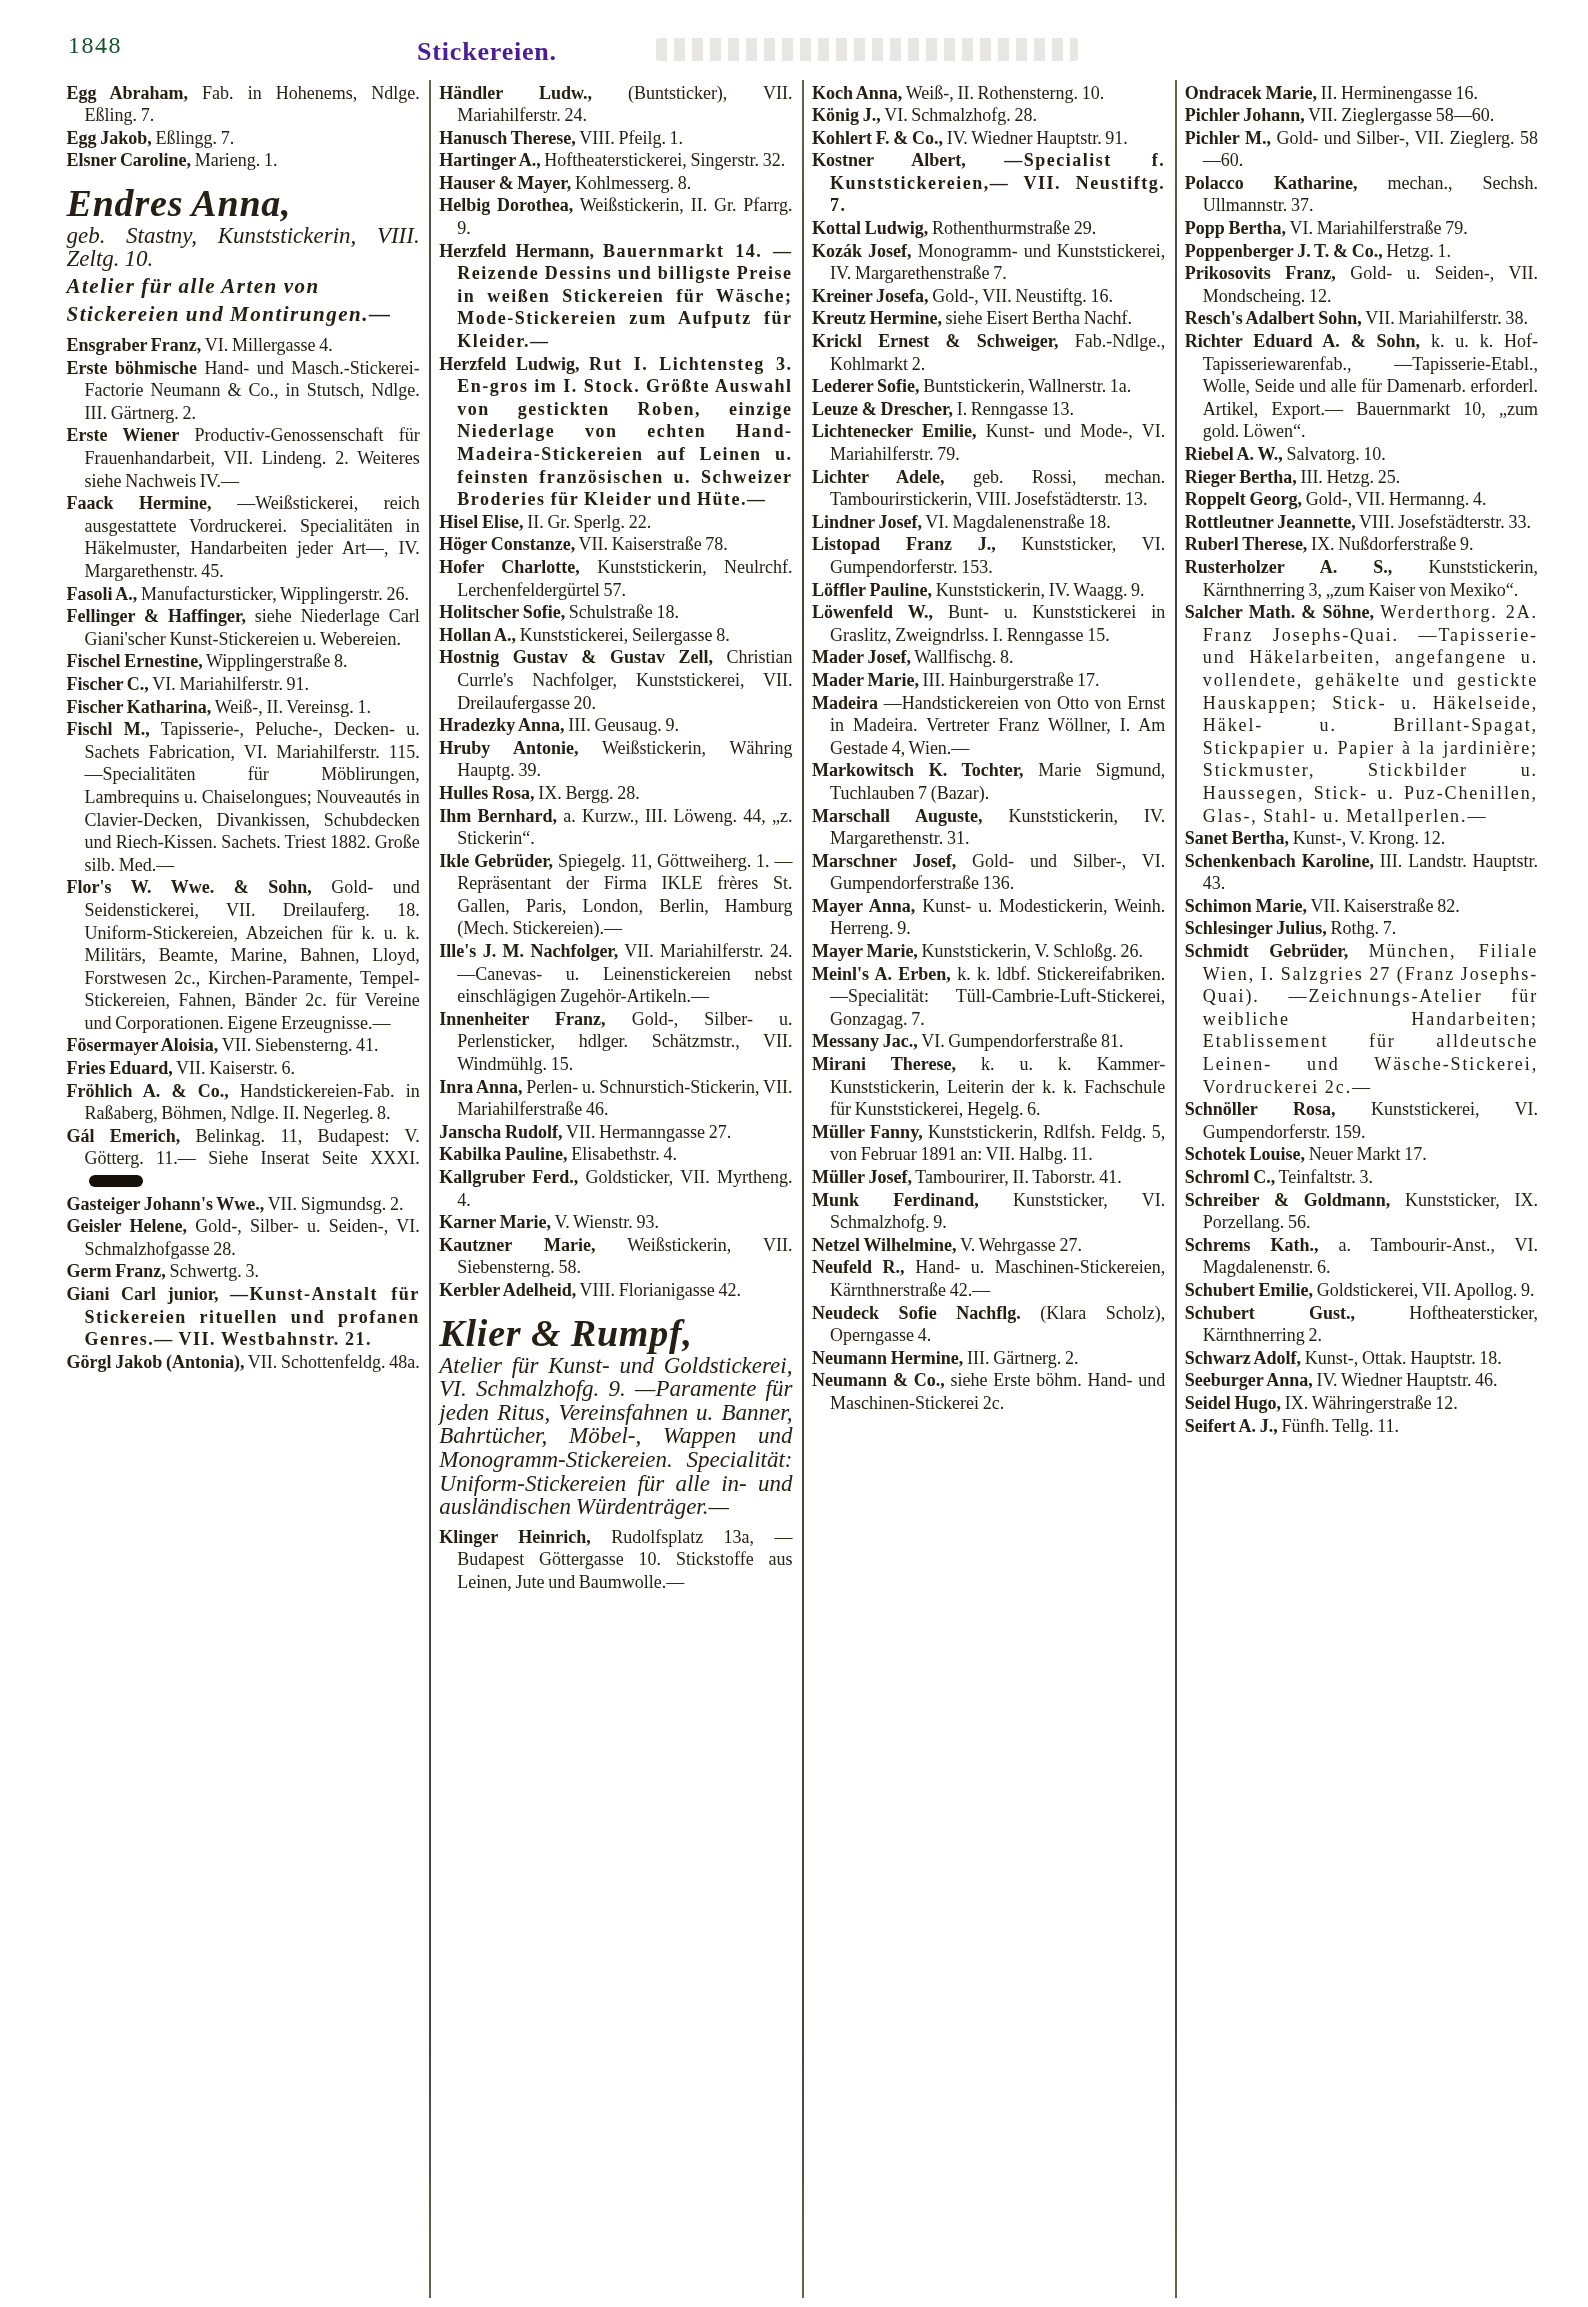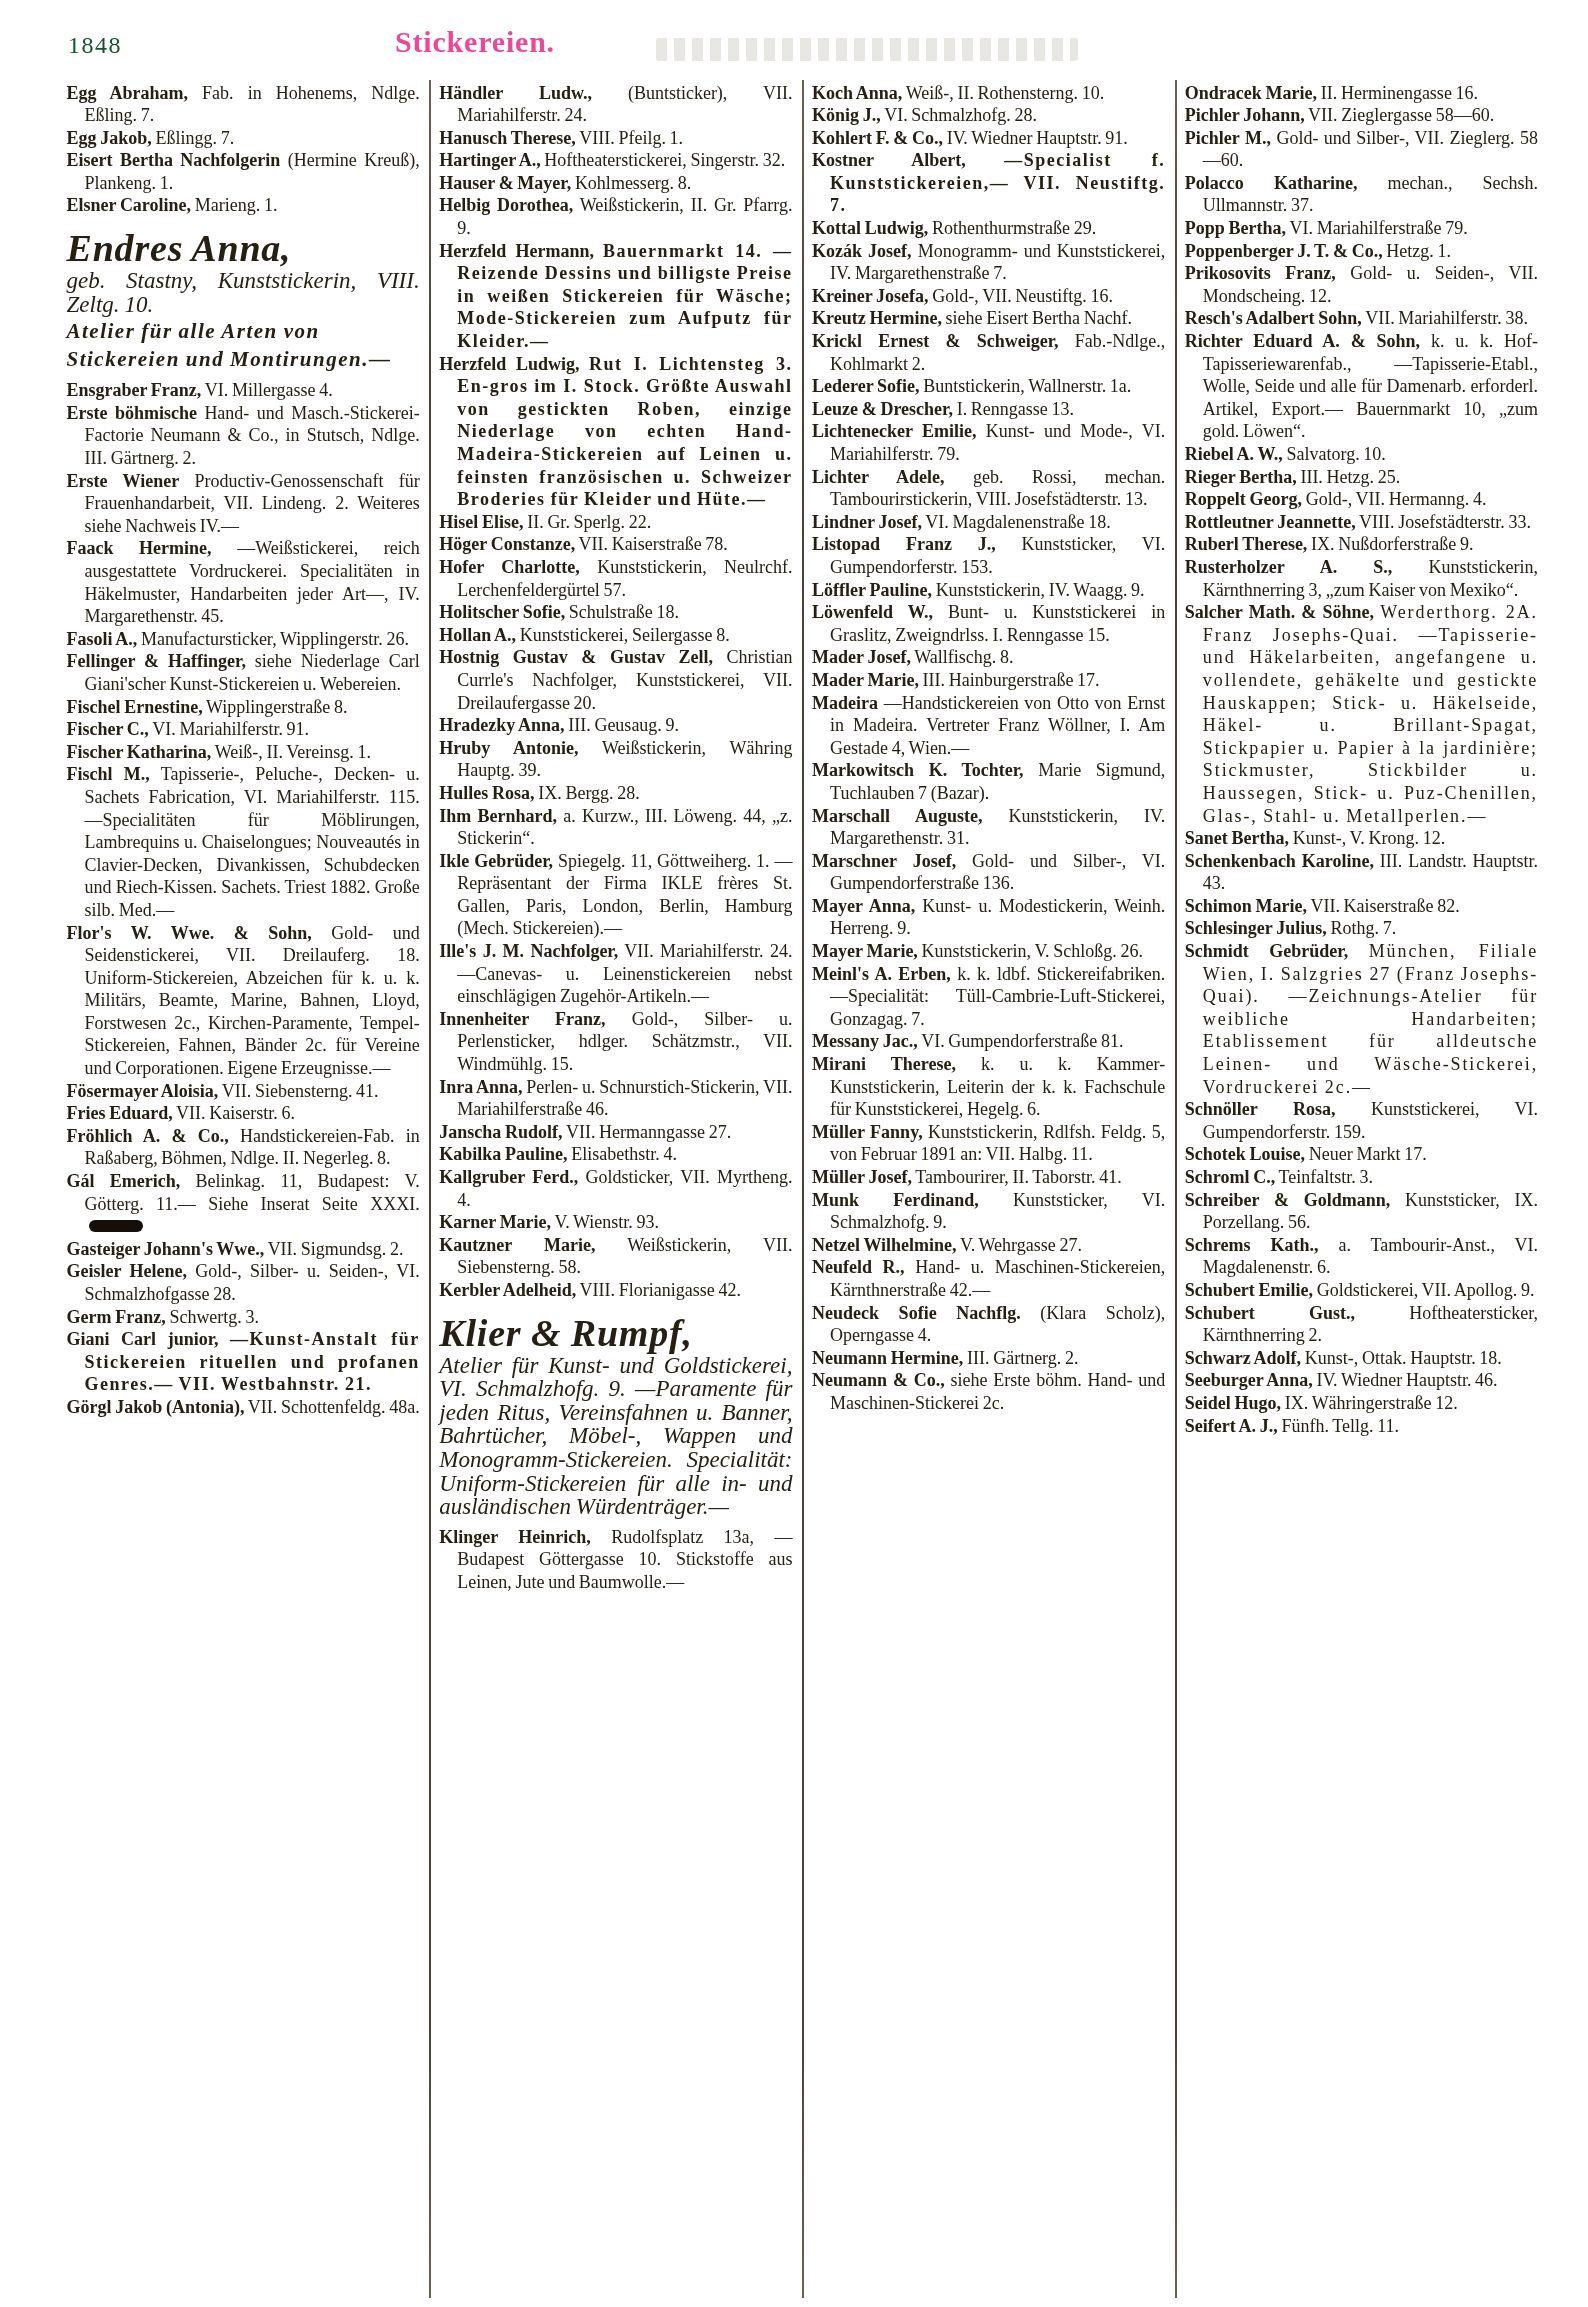--- a/index.html
+++ b/index.html
@@ -10,22 +10,22 @@
       linear-gradient(90deg,#0f0d09 0,#3c362b 12px,rgba(60,54,43,.38) 33px,rgba(0,0,0,0) 75px),
       linear-gradient(270deg,#a39d8c 0,rgba(163,157,140,0) 35px),
       linear-gradient(0deg,#b9b3a2 0,rgba(185,179,162,0) 30px),
       radial-gradient(ellipse 1131px 1432px at 52% 42%, #ddd8c9 0%, #d4ceben 55%, #d3cdbd 60%, #c5bfae 100%),
       #d3cdbd;
     font-family:"Liberation Serif","DejaVu Serif",serif;
     color:#262014;
   }
   .page-header{position:absolute;top:32px;left:68px;right:60px;height:42px;}
   .page-number{font-size:24px;letter-spacing:1.5px;color:#14532d;}
-  .page-title{position:absolute;left:256px;top:-7.5px;width:302px;margin:0;text-align:center;
-    font-size:30px;font-weight:bold;letter-spacing:0.8px;color:#ec4899;}
+  .page-title{position:absolute;left:256px;top:-7.5px;width:302px;margin:12px;text-align:center;
+    font-size:26px;font-weight:bold;letter-spacing:0.8px;color:#4c1d95;}
   .bleed{position:absolute;left:588px;top:6px;width:422px;height:22.6px;opacity:.16;border-radius:3px;
     background:repeating-linear-gradient(90deg,#6f6754 0 11.3px,transparent 11.3px 18px);}
   .columns{position:absolute;top:80px;left:65px;right:48px;bottom:9px;display:flex;}
   .column{flex:1 1 0;overflow:hidden;padding:1.5px 3px 0 1.5px;}
   .col-rule{width:1.5px;margin:0 6.8px;
     background:linear-gradient(#6a6250,#4a4438 12%,#4a4438 88%,#6a6250);}
   .entry{margin:0;padding-left:18px;text-indent:-18px;font-size:18px;line-height:22.6px;
     text-align:justify;word-spacing:-0.8px;}
   .entry .lead{font-weight:bold;}
   .entry.display{padding-left:0;text-indent:0;margin:9px 0 6px;font-style:italic;}
@@ -43,21 +43,20 @@
 <header class="page-header">
   <span class="page-number">1848</span>
   <h1 class="page-title">Stickereien.</h1>
   <div class="bleed"></div>
 </header>
 
 <main class="columns">
   <section class="column">
       <p class="entry"><span class="lead">Egg Abraham,</span> <span class="rest">Fab. in Hohenems, Ndlge. Eßling. 7.</span></p>
       <p class="entry"><span class="lead">Egg Jakob,</span> <span class="rest">Eßlingg. 7.</span></p>
-      <p class="entry"><span class="lead">Eisert Bertha Nachfolgerin</span> <span class="rest">(Hermine Kreuß), Plankeng. 1.</span></p>
       <p class="entry"><span class="lead">Elsner Caroline,</span> <span class="rest">Marieng. 1.</span></p>
       <p class="entry display"><span class="lead">Endres Anna,</span> <span class="rest">geb. Stastny, Kunststickerin, VIII. Zeltg. 10.</span><span class="sub">Atelier für alle Arten von Stickereien und Montirungen.—</span></p>
       <p class="entry"><span class="lead">Ensgraber Franz,</span> <span class="rest">VI. Millergasse 4.</span></p>
       <p class="entry"><span class="lead">Erste böhmische</span> <span class="rest">Hand- und Masch.-Stickerei-Factorie Neumann &amp; Co., in Stutsch, Ndlge. III. Gärtnerg. 2.</span></p>
       <p class="entry"><span class="lead">Erste Wiener</span> <span class="rest">Productiv-Genossenschaft für Frauenhandarbeit, VII. Lindeng. 2. Weiteres siehe Nachweis IV.—</span></p>
       <p class="entry"><span class="lead">Faack Hermine,</span> <span class="rest">—Weißstickerei, reich ausgestattete Vordruckerei. Specialitäten in Häkelmuster, Handarbeiten jeder Art—, IV. Margarethenstr. 45.</span></p>
       <p class="entry"><span class="lead">Fasoli A.,</span> <span class="rest">Manufactursticker, Wipplingerstr. 26.</span></p>
       <p class="entry"><span class="lead">Fellinger &amp; Haffinger,</span> <span class="rest">siehe Niederlage Carl Giani'scher Kunst-Stickereien u. Webereien.</span></p>
       <p class="entry"><span class="lead">Fischel Ernestine,</span> <span class="rest">Wipplingerstraße 8.</span></p>
       <p class="entry"><span class="lead">Fischer C.,</span> <span class="rest">VI. Mariahilferstr. 91.</span></p>

